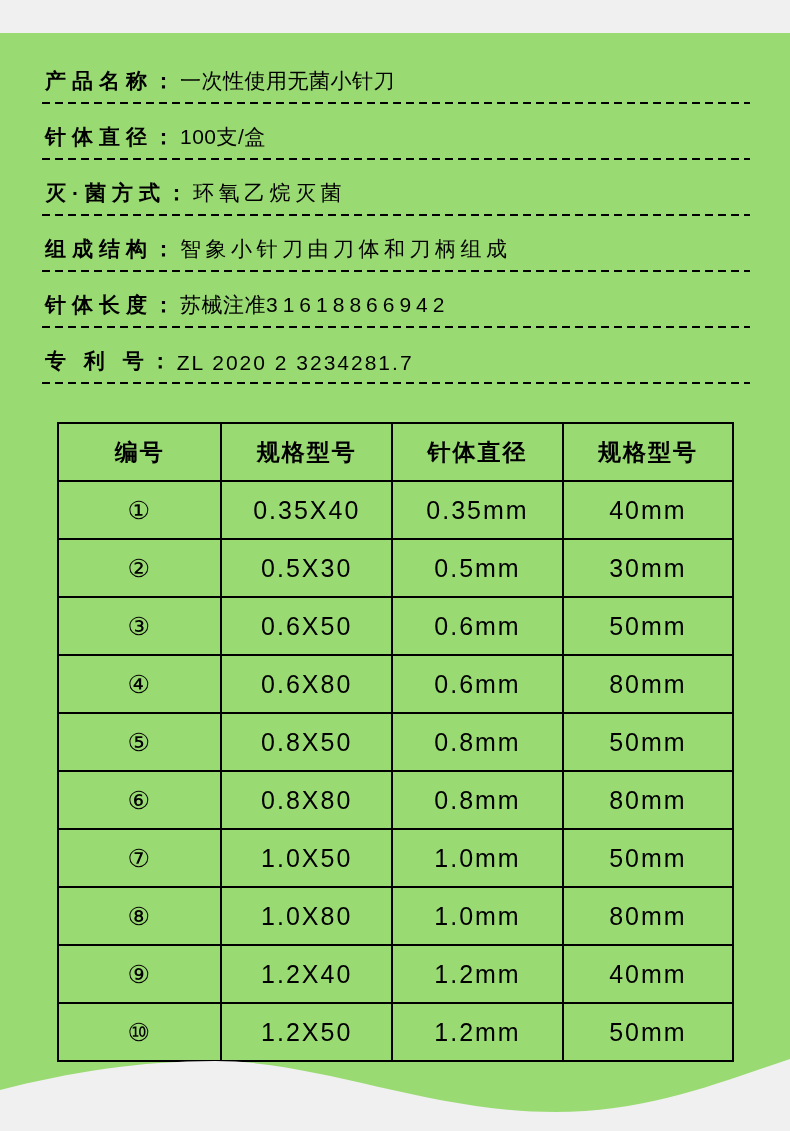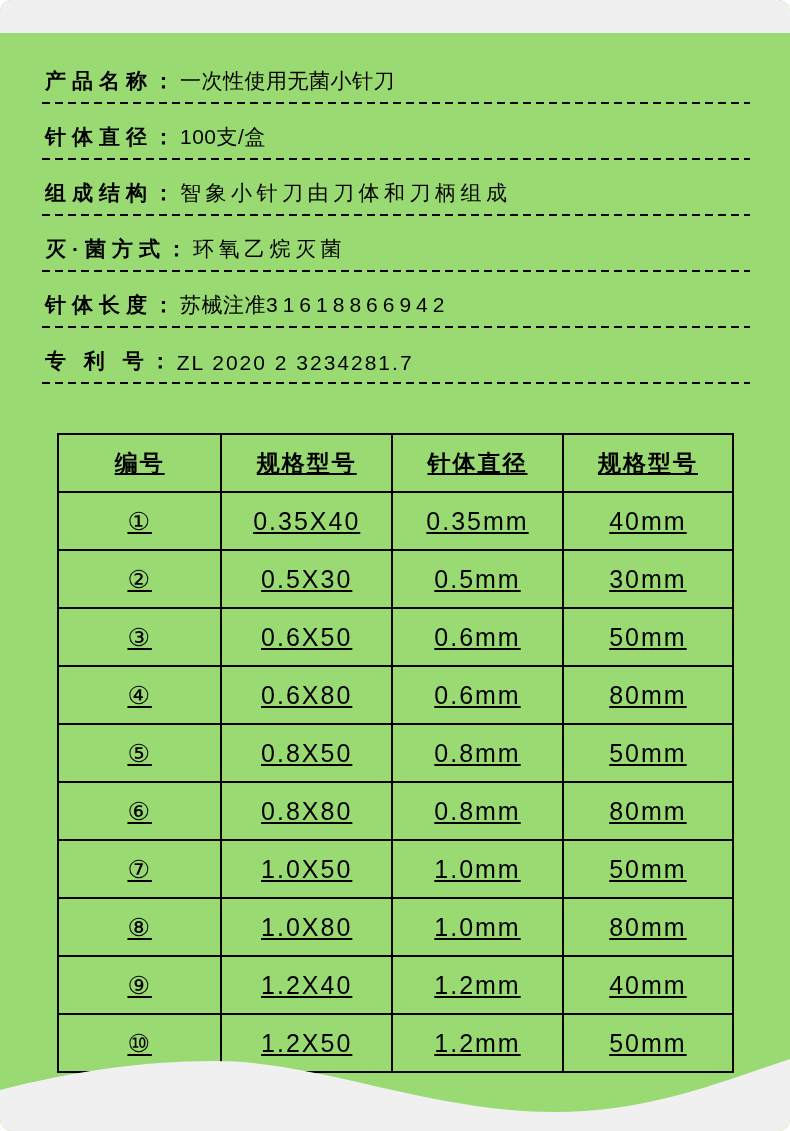--- a/index.html
+++ b/index.html
@@ -3,21 +3,20 @@
 <meta charset="utf-8">
 <style>
   html,body{margin:0;padding:0;}
   .page{
     position:relative;
     width:790px;height:1131px;
     background:#9ada73;
     overflow:hidden;
     font-family:"Liberation Sans","DejaVu Sans",sans-serif;
     color:#000;
-    border-radius:12px;
   }
   .top-band{
     position:absolute;top:0;left:0;width:100%;height:33px;
     background:#f0f0f0;
   }
   
   .fields{
     position:absolute;top:48px;left:42px;right:40px;
   }
   .field-row{
@@ -38,25 +37,24 @@
   }
   .f-value{
     font-size:21px;font-weight:normal;letter-spacing:0.5px;
     white-space:nowrap;
   }
   .f-value.sp{letter-spacing:4.5px;}
   .f-value .digits{letter-spacing:5px;}
   .f-value.pat{letter-spacing:2px;margin-top:32px;}
   
   table.spec{
-    position:absolute;top:433px;left:57px;
+    position:absolute;top:422px;left:57px;
     width:677px;
     border-collapse:collapse;
     table-layout:fixed;
-    text-decoration:underline;
   }
   table.spec th,table.spec td{
     border:2px solid #000;
     height:56px;
     text-align:center;vertical-align:middle;
     padding:0;
   }
   table.spec th{
     font-size:23px;font-weight:bold;letter-spacing:2px;
   }
@@ -87,27 +85,27 @@
       <span class="f-label">产品名称：</span>
       <span class="f-value">一次性使用无菌小针刀</span>
     </div>
 
     <div class="field-row">
       <span class="f-label">针体直径：</span>
       <span class="f-value">100支/盒</span>
     </div>
 
     <div class="field-row">
+      <span class="f-label">灭·菌方式：</span>
+      <span class="f-value sp">环氧乙烷灭菌</span>
+    </div>
+
+    <div class="field-row">
       <span class="f-label">组成结构：</span>
       <span class="f-value sp">智象小针刀由刀体和刀柄组成</span>
-    </div>
-
-    <div class="field-row">
-      <span class="f-label">灭·菌方式：</span>
-      <span class="f-value sp">环氧乙烷灭菌</span>
     </div>
 
     <div class="field-row">
       <span class="f-label">针体长度：</span>
       <span class="f-value"><span>苏械注准</span><span class="digits">31618866942</span></span>
     </div>
 
     <div class="field-row">
       <span class="f-label">专 利 号：</span>
       <span class="f-value pat">ZL 2020 2 3234281.7</span>

